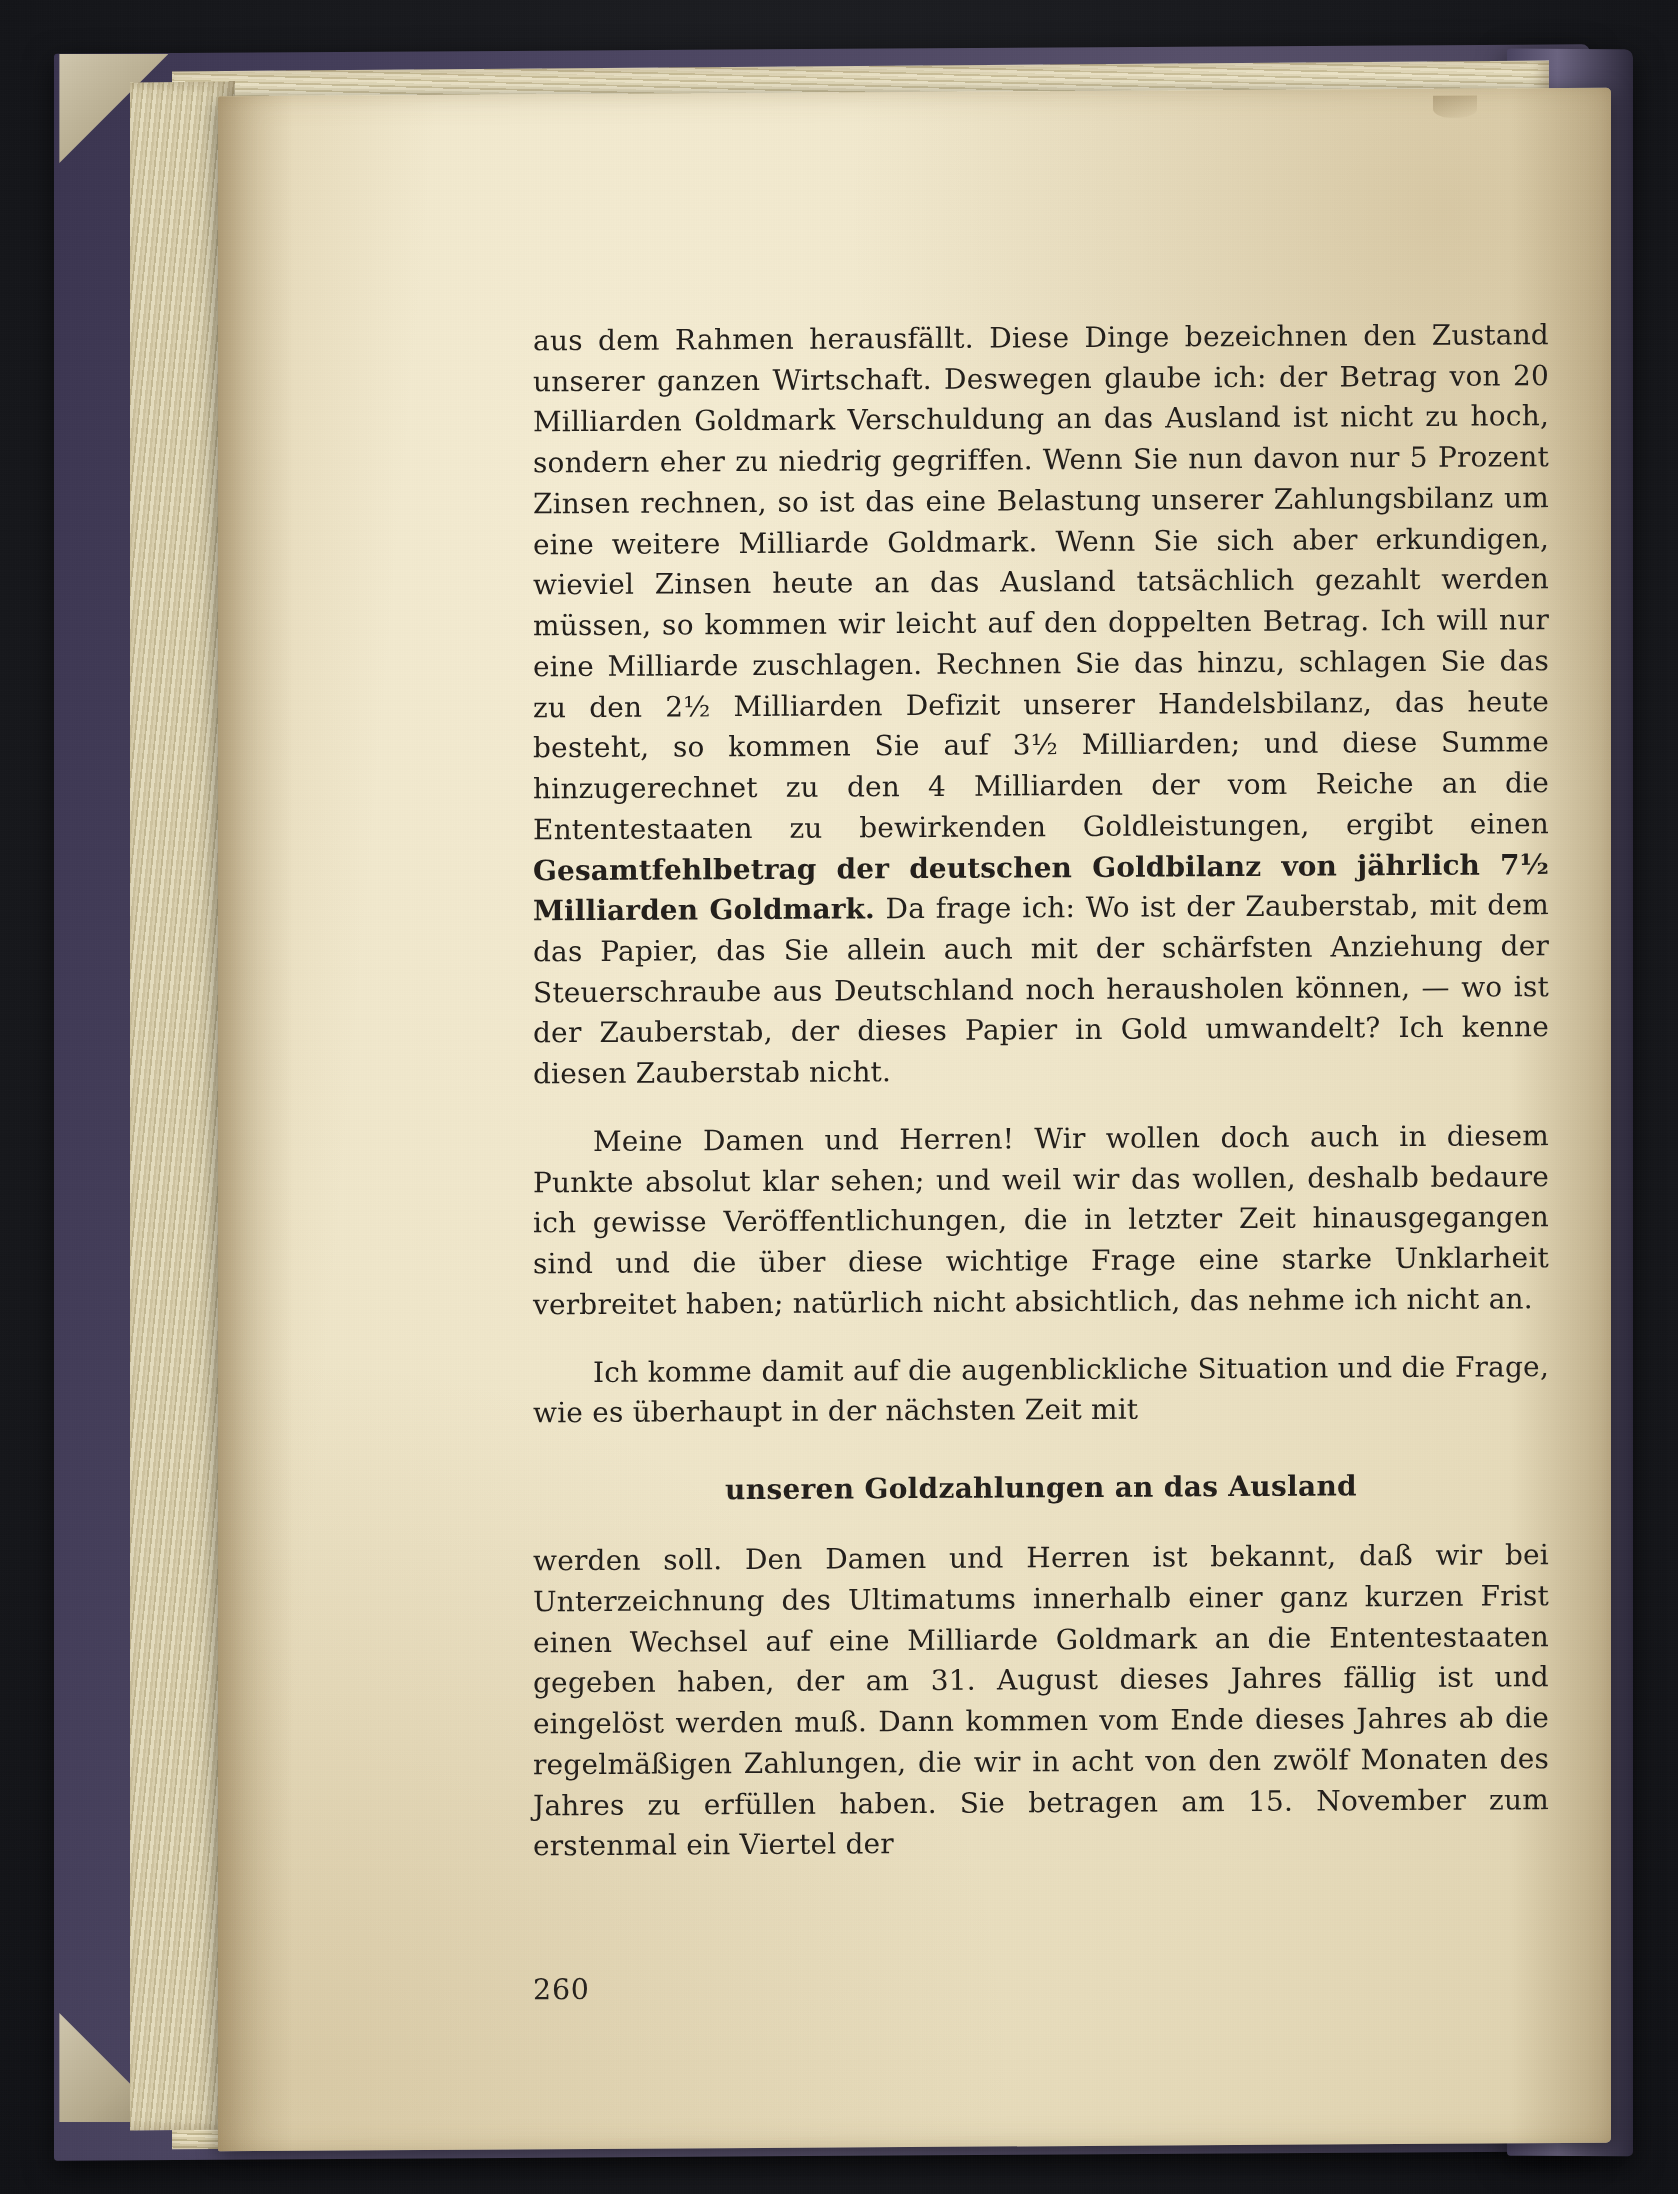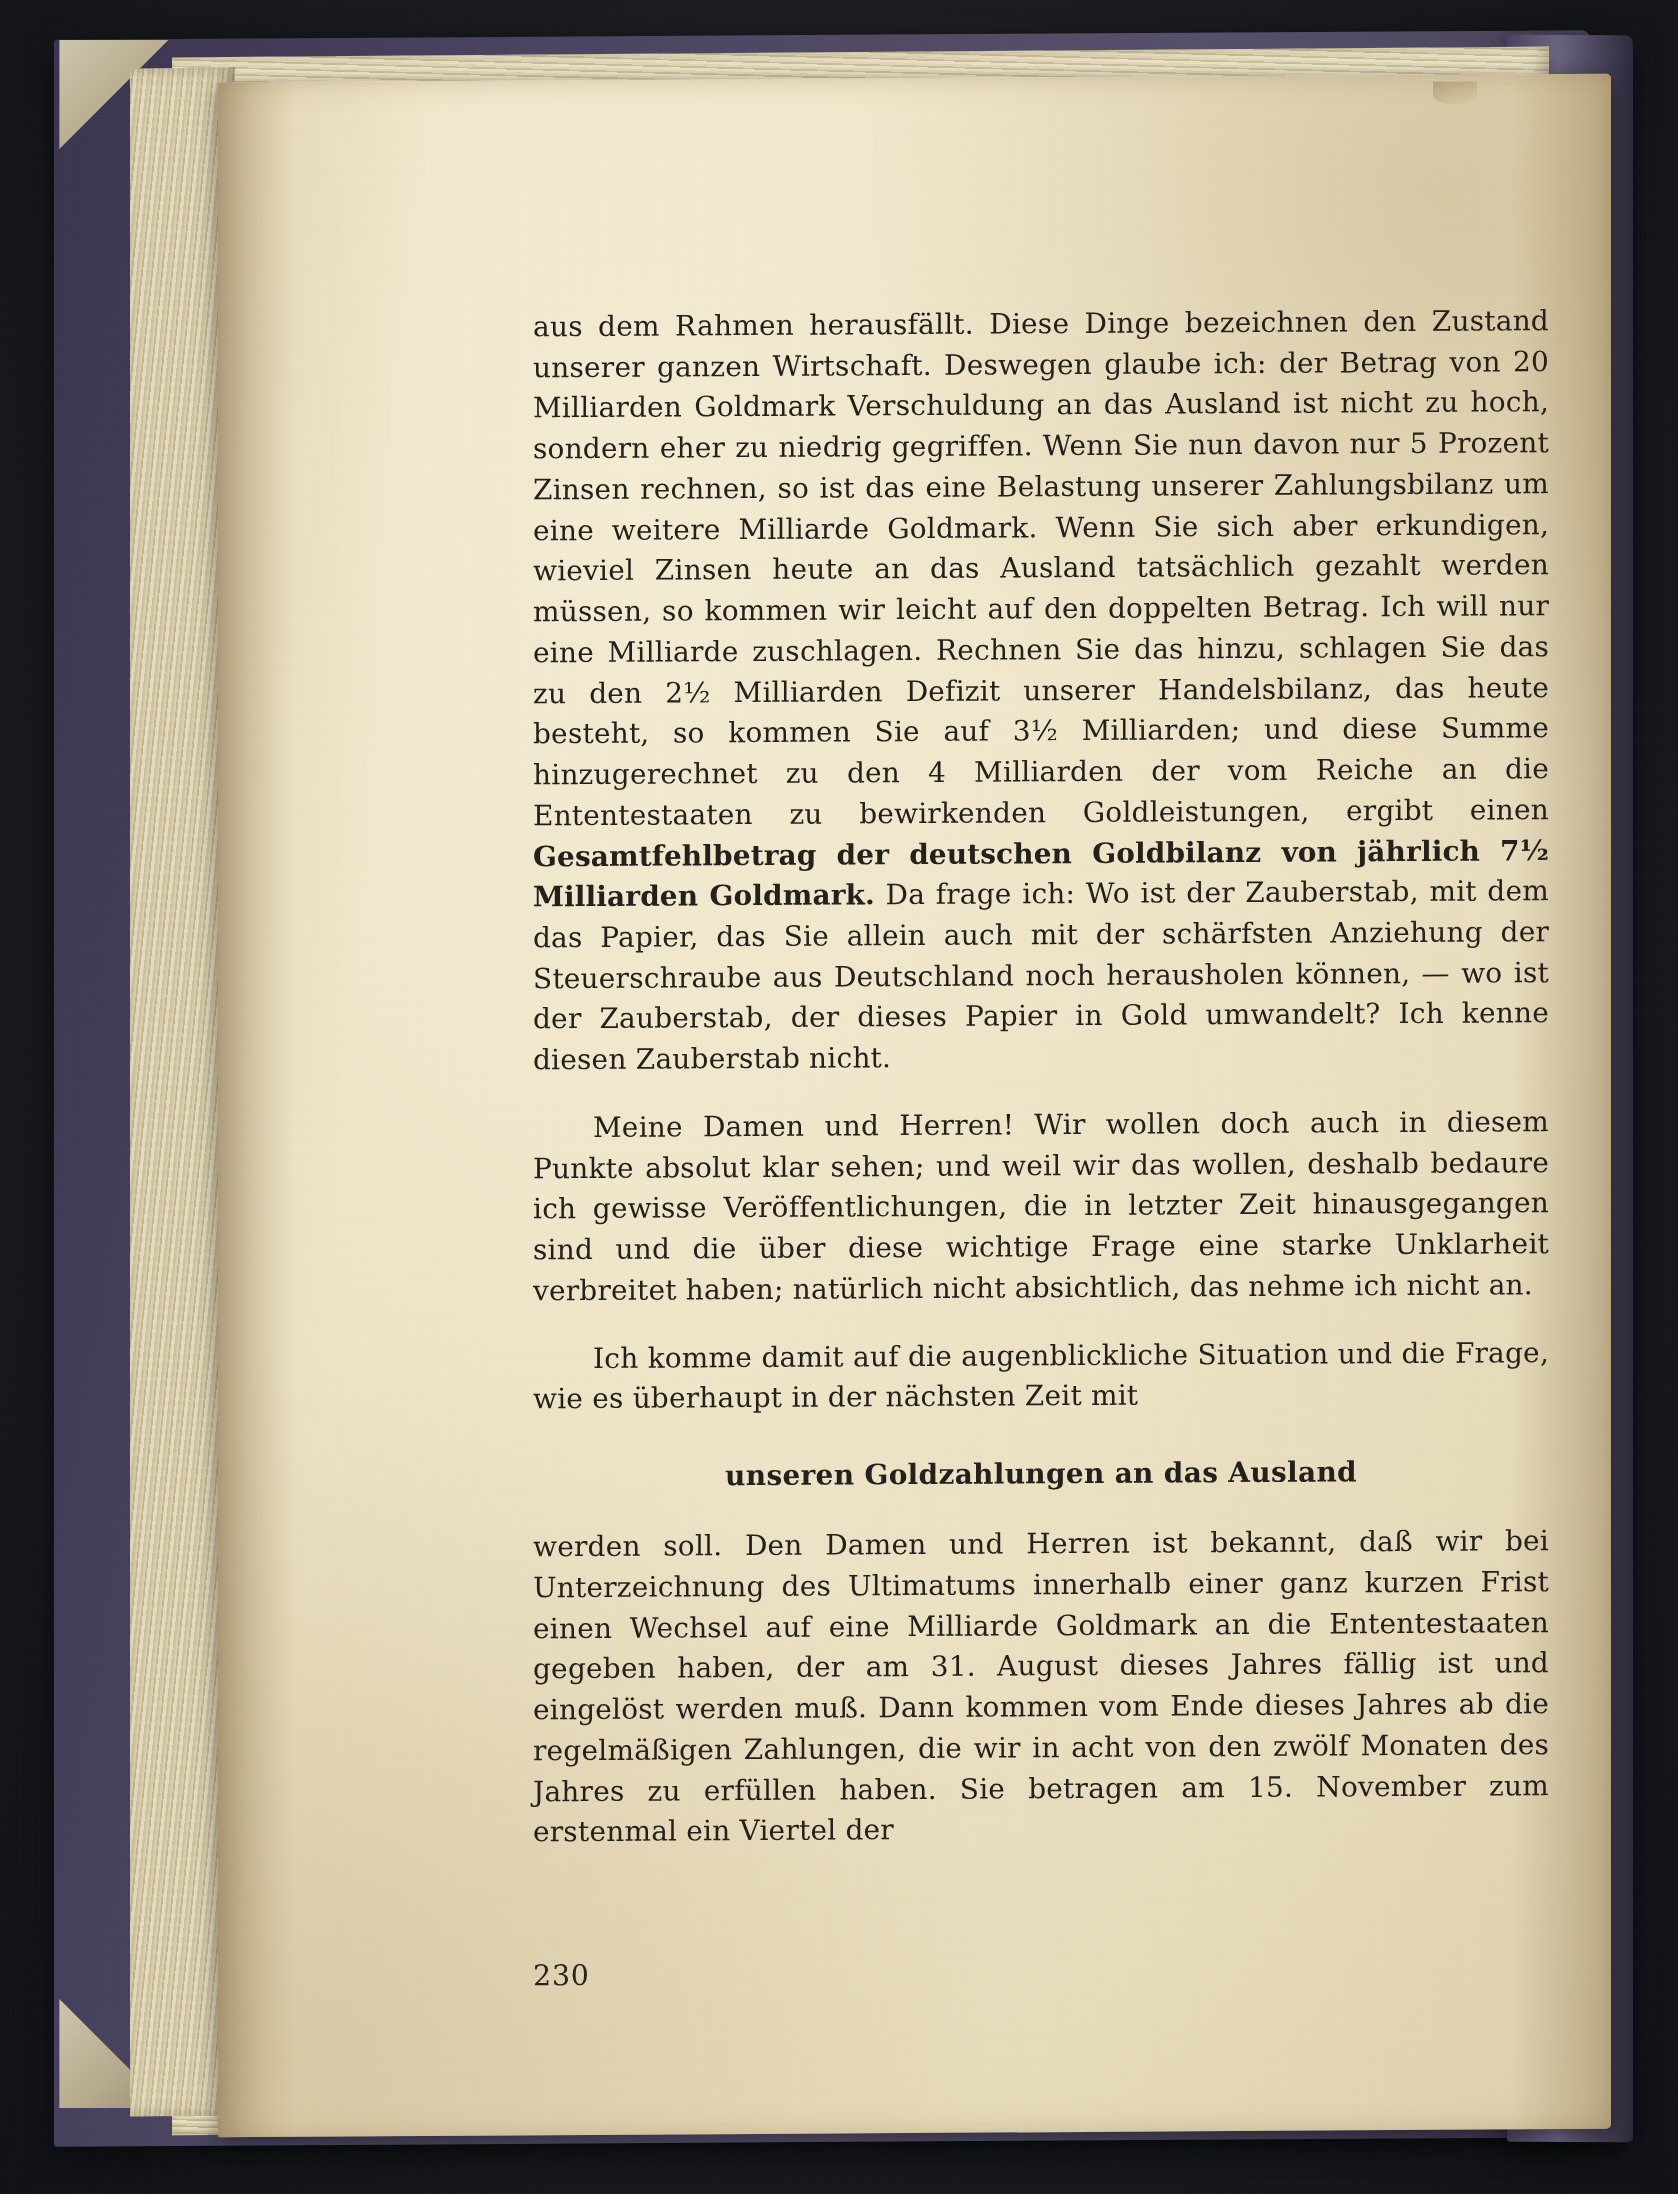--- a/index.html
+++ b/index.html
@@ -29,21 +29,21 @@
     background-image:
       repeating-linear-gradient(0deg, rgba(255,255,255,.012) 0 0.8px, rgba(0,0,0,.012) 0.8px 1.7px),
       repeating-linear-gradient(90deg, rgba(255,255,255,.01) 0 0.8px, rgba(0,0,0,.01) 0.8px 1.7px);
     pointer-events: none;
   }
 
   
   .book {
     position: absolute;
     left: 46px;
-    top: 18px;
+    top: 32px;
     width: 1587px;
     height: 2149px;
   }
 
   
   .cover-board {
     position: absolute;
     left: 8.4px;
     top: 17px;
     width: 1536px;
@@ -245,20 +245,20 @@
         <p class="para indent"><span>Meine Damen und Herren!  Wir wollen doch auch in diesem Punkte absolut klar sehen; und weil wir das wollen, deshalb bedaure ich gewisse Veröffentlichungen, die in letzter Zeit hinausgegangen sind und die über diese wichtige Frage eine starke Unklarheit verbreitet haben; natürlich nicht absichtlich, das nehme ich nicht an.</span></p>
 
         <p class="para indent"><span>Ich komme damit auf die augenblickliche Situation und die Frage, wie es überhaupt in der nächsten Zeit mit</span></p>
 
         <h2 class="subhead">unseren Goldzahlungen an das Ausland</h2>
 
         <p class="para"><span>werden soll.  Den Damen und Herren ist bekannt, daß wir bei Unterzeichnung des Ultimatums innerhalb einer ganz kurzen Frist einen Wechsel auf eine Milliarde Goldmark an die Ententestaaten gegeben haben, der am 31. August dieses Jahres fällig ist und eingelöst werden muß.  Dann kommen vom Ende dieses Jahres ab die regelmäßigen Zahlungen, die wir in acht von den zwölf Monaten des Jahres zu erfüllen haben. Sie betragen am 15. November zum erstenmal ein Viertel der</span></p>
 
       </div>
 
-      <div class="folio">230</div>
+      <div class="folio">260</div>
 
     </div>
   </div>
 
   <div class="noise"></div>
 </div>
 
 
 </body></html>

